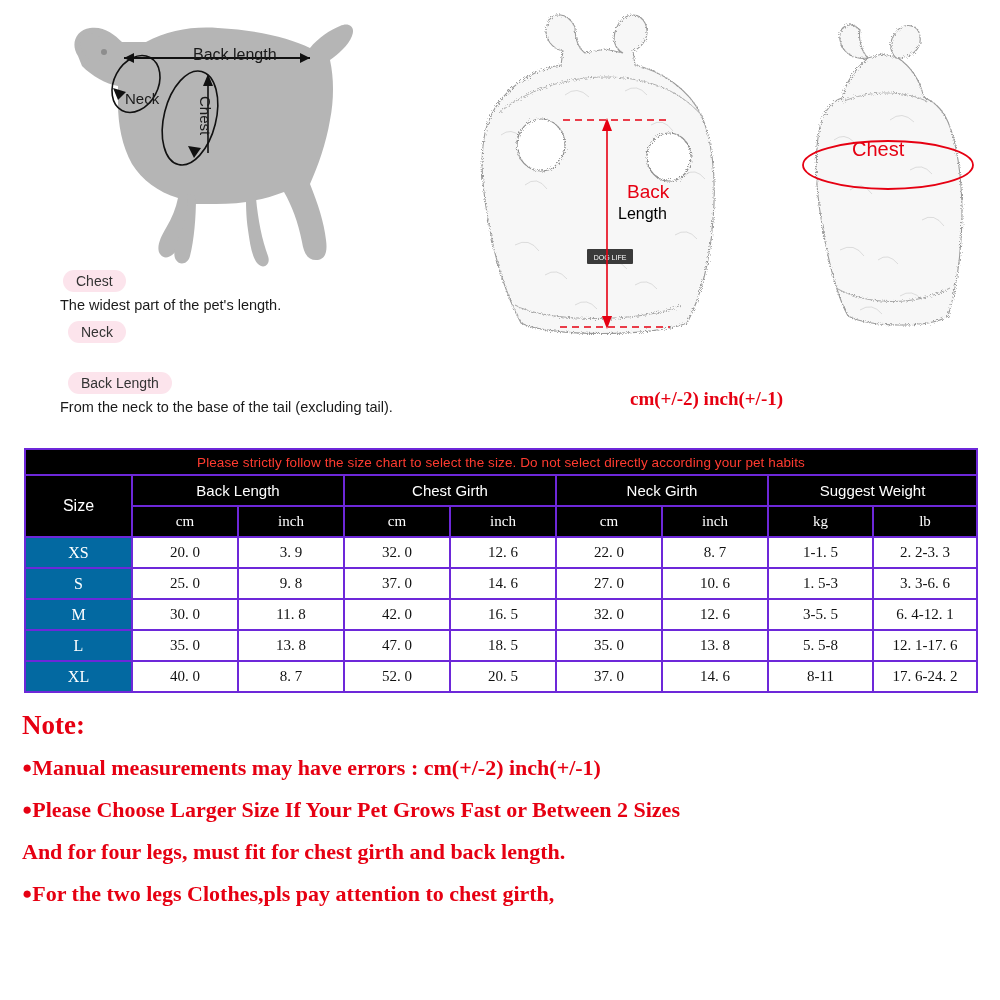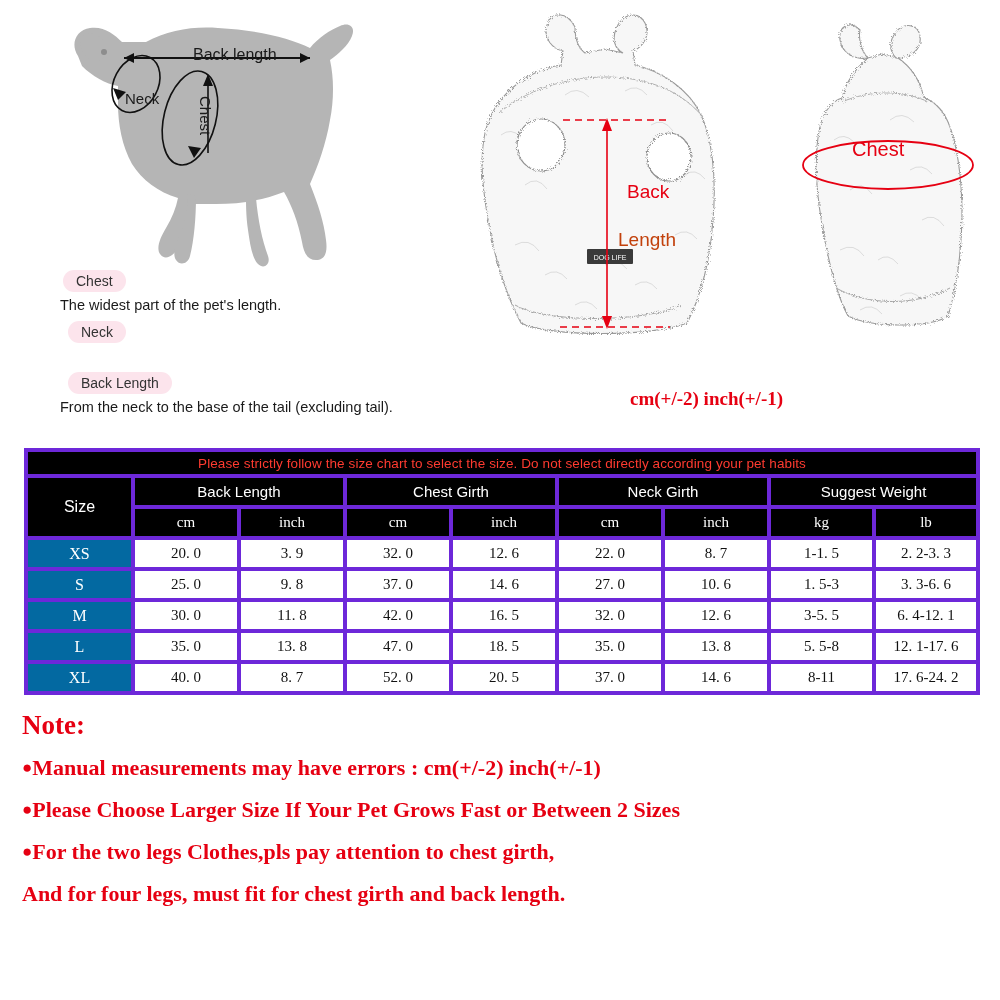--- a/index.html
+++ b/index.html
@@ -73,21 +73,21 @@
     position: absolute;
     left: 24px; top: 448px;
     width: 952px;
   }
   table.size-chart {
     border-collapse: collapse;
     width: 952px;
     table-layout: fixed;
   }
   table.size-chart td, table.size-chart th {
-    border: 4px solid #6d28d9;
+    border: 2px solid #6d28d9;
     text-align: center;
     font-family: "Liberation Serif", serif;
     font-size: 15px;
     color: #111;
     padding: 0;
     height: 31px;
     font-weight: normal;
   }
   .banner-cell {
     background: #000;
@@ -225,21 +225,21 @@
 
       
       <svg style="position:absolute; left:0; top:0;" width="300" height="350" viewBox="0 0 300 350">
         <line x1="108" y1="115" x2="212" y2="115" stroke="#e60012" stroke-width="1.6" stroke-dasharray="7,5"></line>
         <line x1="105" y1="322" x2="215" y2="322" stroke="#e60012" stroke-width="1.6" stroke-dasharray="7,5"></line>
         <line x1="152" y1="118" x2="152" y2="319" stroke="#e60012" stroke-width="1.6"></line>
         <polygon points="152,113 147,126 157,126" fill="#e60012"></polygon>
         <polygon points="152,324 147,311 157,311" fill="#e60012"></polygon>
       </svg>
       <div style="position:absolute; left:172px; top:176px; color:#e60012; font-size:19px; font-family:'Liberation Sans',sans-serif;">Back</div>
-      <div style="position:absolute; left:163px; top:200px; color:#c2410c; font-size:19px; font-family:'Liberation Sans',sans-serif;margin-top:24px;">Length</div>
+      <div style="position:absolute; left:163px; top:200px; color:#000000; font-size:16px; font-family:'Liberation Sans',sans-serif;">Length</div>
     </div>
 
     <div class="garment-b">
       <svg width="195" height="330" viewBox="0 0 195 330">
         <g filter="url(#fuzz)">
           <path d="M70,20 C60,10 48,16 50,30 C52,44 66,50 78,48
                    C66,58 56,72 52,88 C44,90 34,100 30,116
                    C24,144 26,180 32,214 C38,252 48,288 58,306
                    C82,318 140,318 158,306 C166,282 172,240 172,204
                    C172,164 166,130 158,112 C152,98 142,90 134,88
@@ -359,19 +359,19 @@
   </div>
 
   <div class="notes">
     <div class="note-title">Note:</div>
     <div class="note-line">
       <span class="bullet">●</span><span>Manual measurements may have errors : cm(+/-2)  inch(+/-1)</span>
     </div>
     <div class="note-line">
       <span class="bullet">●</span><span>Please Choose Larger Size If Your Pet Grows Fast or Between 2 Sizes</span>
     </div>
+    <div class="note-line">And for four legs, must fit for chest girth and back length.</div>
     <div class="note-line">
       <span class="bullet">●</span><span>For the two legs Clothes,pls pay attention to chest girth,</span>
     </div>
-    <div class="note-line">And for four legs, must fit for chest girth and back length.</div>
   </div>
 
 </div>
 
 </body></html>

